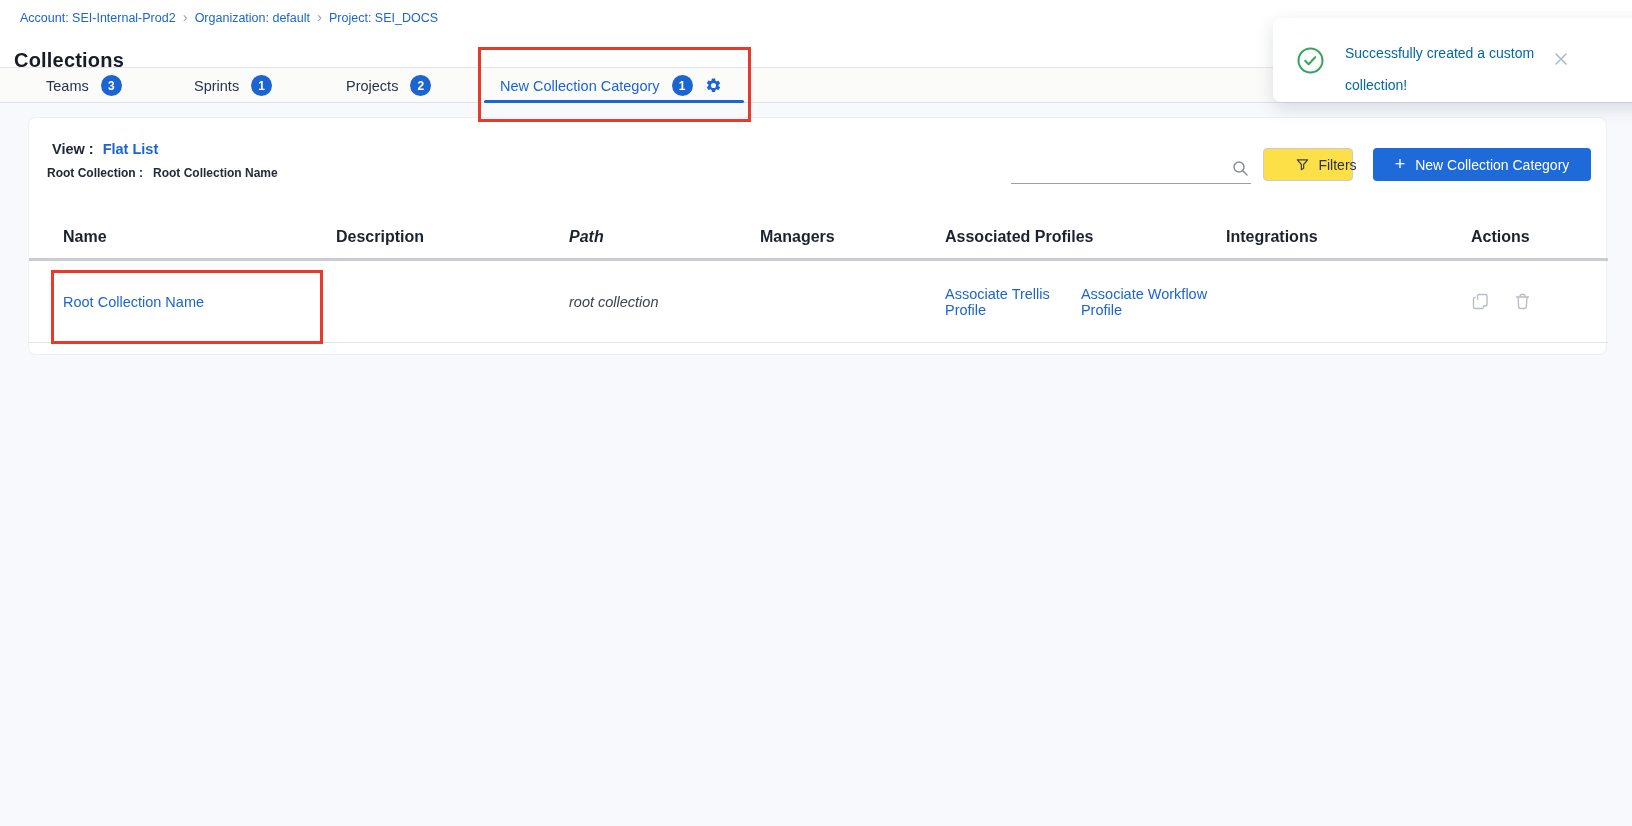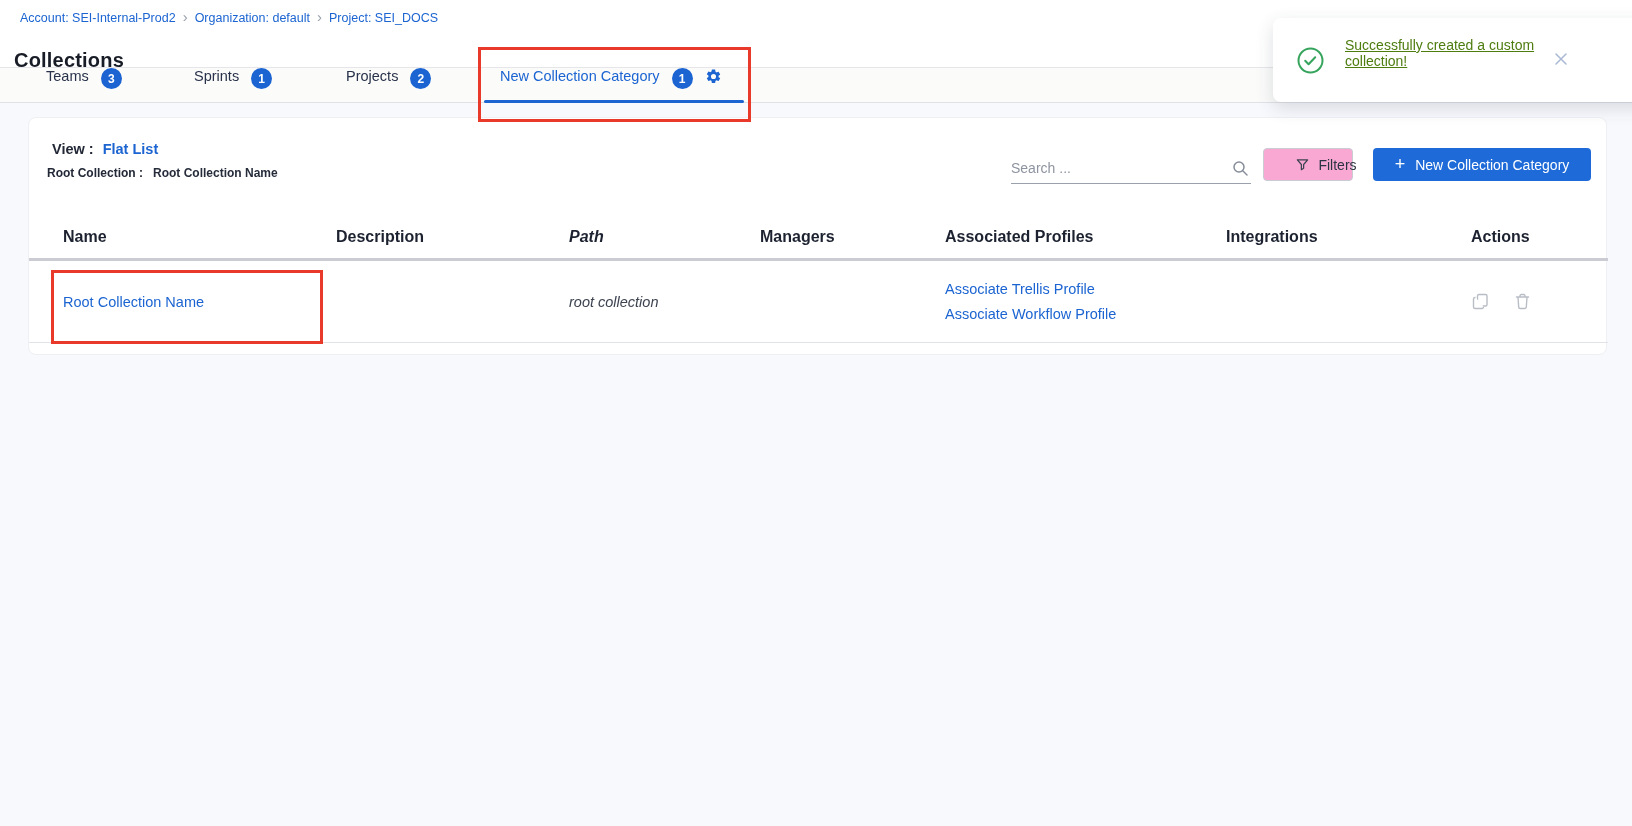--- a/index.html
+++ b/index.html
@@ -16,42 +16,42 @@
   .breadcrumb { position:absolute; left:20px; top:9px; display:flex; align-items:center; gap:7px; font-size:12.5px; }
   .breadcrumb a { color:#1b64d1; text-decoration:none; cursor:pointer; }
   .crumb-sep { color:#98a0ad; font-size:15px; line-height:1; padding-bottom:2px; }
   .page-title { position:absolute; left:14px; top:29px; font-size:20px; font-weight:700; color:#181c26; letter-spacing:.2px;margin-top:20px; }
 
   
   .tabbar {
     position:absolute; left:0; top:67px; width:1632px; height:36px;
     background:#fbfbfa; border-top:1px solid #e6e6ea; border-bottom:1px solid #e1e2e7;
   }
-  .tab { position:absolute; top:0; height:35px; display:flex; align-items:flex-start; gap:12px;
+  .tab { position:absolute; top:0; height:35px; display:flex; align-items:center; gap:12px;
          font-size:14.5px; color:#28324a; cursor:pointer; white-space:nowrap; }
   .tab.active { color:#1b64d1; font-weight:500; }
   .tab-badge {
     min-width:21px; height:21px; padding:0 4px; border-radius:11px; background:#1b64d1;
     color:#fff; font-size:12px; font-weight:600; display:flex; align-items:center; justify-content:center;
   }
   .tab-gear { display:flex; align-items:center; }
   .active-underline { position:absolute; left:484px; top:32px; width:260px; height:3px; background:#1b64d1; border-radius:2px; }
 
   
   .annot { position:absolute; border:3px solid #e8392a; background:transparent; z-index:30; pointer-events:none; }
   .annot-tab { left:478px; top:47px; width:273px; height:75px; }
   .annot-row { left:22px; top:152px; width:272px; height:74px; } 
 
   
   .toast {
     position:absolute; left:1273px; top:18px; width:400px; height:84px; background:#ffffff;
     border-radius:8px; box-shadow:0 6px 18px rgba(45,55,75,.16); z-index:50;
   }
   .toast-check { position:absolute; left:24px; top:29px; width:27px; height:27px; }
-  .toast-msg { position:absolute; left:72px; top:19px; width:222px; font-size:14px; line-height:16px; color:#4d7c0f;text-decoration:underline; }
+  .toast-msg { position:absolute; left:72px; top:19px; width:222px; font-size:14px; line-height:32px; color:#0369a1; }
   .toast-close { position:absolute; left:280px; top:33px; width:16px; height:16px; cursor:pointer; }
 
   
   .card {
     position:absolute; left:28px; top:117px; width:1579px; height:238px;
     background:#ffffff; border:1px solid #eef0f4; border-radius:8px;
   }
   .view-row { position:absolute; left:23px; top:23px; font-size:14.5px; font-weight:700; color:#222836; }
   .view-row .link-strong { color:#1b64d1; margin-left:9px; cursor:pointer; }
   .root-row { position:absolute; left:18px; top:48px; font-size:12px; font-weight:700; color:#222836; }
@@ -60,21 +60,21 @@
   .search-wrap { position:absolute; left:982px; top:36px; width:240px; height:30px; border-bottom:1px solid #9aa1ad; }
   .search-input {
     width:210px; height:28px; border:none; outline:none; background:transparent;
     font-size:14px; color:#333a48; font-family:inherit;
   }
   .search-input::placeholder { color:#8e949f; }
   .search-icon { position:absolute; right:2px; top:6px; width:17px; height:17px; }
 
   .filters-btn {
     position:absolute; left:1234px; top:30px; width:90px; height:33px;
-    background:#f9a8d4; border:1px solid #c9ccd3; border-radius:4px;
+    background:#fde047; border:1px solid #c9ccd3; border-radius:4px;
     display:flex; align-items:center; justify-content:center; gap:8px;
     font-size:14px; color:#2b3342; cursor:pointer;padding-left:36px;
   }
   .new-btn {
     position:absolute; left:1344px; top:30px; width:218px; height:33px;
     background:#1d6ad8; border:none; border-radius:4px;
     display:flex; align-items:center; justify-content:center; gap:10px;
     font-size:14px; color:#ffffff; cursor:pointer; font-family:inherit;
   }
   .new-btn .plus { font-size:18px; font-weight:400; line-height:1; padding-bottom:2px; }
@@ -84,21 +84,21 @@
            display:flex; align-items:center; padding-left:34px;
            border-bottom:3px solid #cbccd3; font-size:16px; font-weight:700; color:#1d2230; }
   .trow  { position:absolute; left:0; top:143px; width:1579px; height:82px;
            display:flex; align-items:center; padding-left:34px;
            border-bottom:1px solid #e2e3e9; font-size:14.5px; }
   .col-name{ width:273px; } .col-desc{ width:233px; } .col-path{ width:191px;font-style:italic; }
   .col-mgr{ width:185px; } .col-prof{ width:281px; } .col-int{ width:200px; }
   .col-act{ flex:1; padding-left:45px; }
   .cell-link { color:#1b64d1; text-decoration:none; cursor:pointer; }
   .cell-text { color:#3d4350; }
-  .profiles { display:flex; flex-direction:column; gap:9px; }
+  .profiles { display:flex; flex-direction:row; gap:9px; }
   .actions-cell { display:flex; align-items:center; gap:23px; }
   .action-icon { width:19px; height:19px; cursor:pointer; }
 
   svg { display:block; }
 </style>
 </head>
 <body>
 
 <div id="app">
 
@@ -158,21 +158,20 @@
   <div class="card">
 
     <div class="view-row">
       <span>View :</span><span class="link-strong">Flat List</span>
     </div>
     <div class="root-row">
       <span>Root Collection :</span><span class="root-value">Root Collection Name</span>
     </div>
 
     <div class="search-wrap">
-      <input class="search-input" type="text" placeholder="Search ..." style="">
       <span class="search-icon">
         <svg width="17" height="17" viewBox="0 0 17 17">
             <circle cx="7" cy="7" r="5" fill="none" stroke="#868d99" stroke-width="1.5"></circle>
             <path d="M11 11l4 4" stroke="#868d99" stroke-width="1.5" stroke-linecap="round"></path>
           </svg>
       </span>
     </div>
 
     <button class="filters-btn">
       <span>

